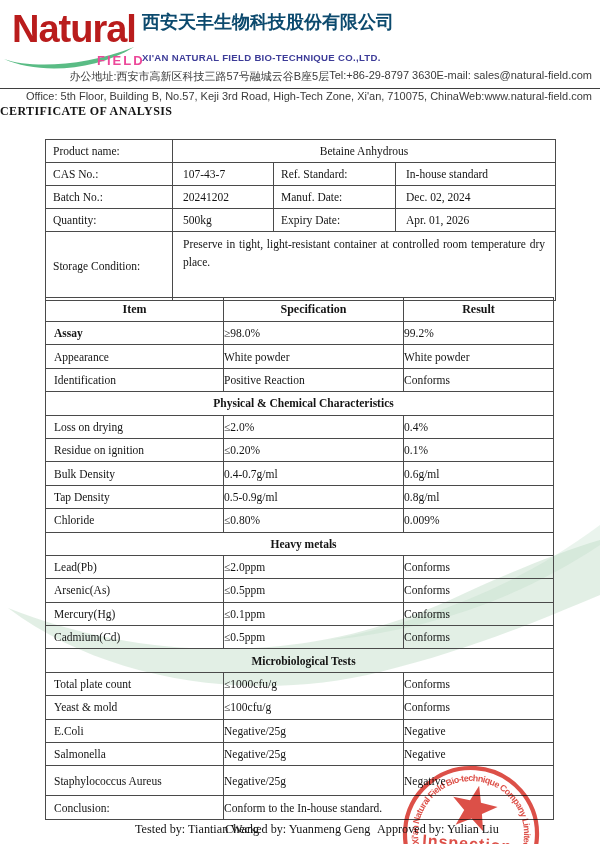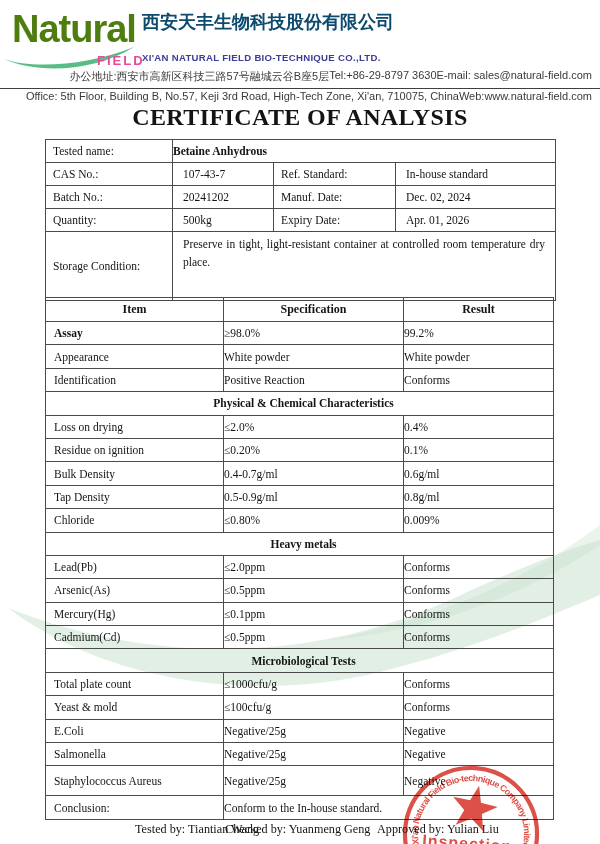--- a/index.html
+++ b/index.html
@@ -1,43 +1,43 @@
 <!DOCTYPE html>
 <html><head>
 <meta charset="utf-8">
 <style>
   html,body{margin:0;padding:0;background:#fff;}
   .page{position:relative;width:600px;height:844px;background:#ffffff;overflow:hidden;
         font-family:"Liberation Serif", serif;color:#141414;}
   
   .hdr{position:absolute;top:0;left:0;width:600px;height:90px;z-index:3;}
   .logo-word{position:absolute;top:8px;left:12px;font-family:"Liberation Sans",sans-serif;
-             font-weight:bold;font-size:38px;letter-spacing:-1px;color:#4d7c0f;}
+             font-weight:bold;font-size:38px;letter-spacing:-1px;color:#b91c1c;}
   .logo-swoosh{position:absolute;top:44px;left:2px;width:134px;height:30px;}
   .logo-field{position:absolute;top:53px;left:97px;font-family:"Liberation Sans",sans-serif;
               font-weight:bold;font-size:13px;letter-spacing:2px;color:#ec4899;}
   .co-block{position:absolute;left:142px;top:12px;width:450px;}
   .co-cn{font-family:"DejaVu Sans",sans-serif;font-weight:bold;font-size:18px;color:#0c4a6e;line-height:1.15;}
   .co-en{font-family:"Liberation Sans",sans-serif;font-weight:bold;font-size:9.6px;color:#3d3c98;
          letter-spacing:0.3px;margin-top:19px;}
   .contact{display:flex;justify-content:flex-end;font-family:"Liberation Sans",sans-serif;
            font-size:11px;color:#3a3a3a;margin-top:6px;white-space:nowrap;}
   .hdr-rule{position:absolute;top:88px;left:0;width:600px;border-top:1.6px solid #3f3f3f;}
   
-  .doc-title{position:absolute;top:104px;left:0;width:600px;text-align:center;z-index:2;
-             font-size:24px;font-weight:bold;letter-spacing:0.4px;}
+  .doc-title{position:absolute;top:104px;left:0;width:600px;z-index:2;
+             font-size:12px;font-weight:bold;letter-spacing:0.4px;}
   
   table{border-collapse:collapse;table-layout:fixed;background:transparent;}
   td,th{border:1px solid #4a4a4a;font-size:11.5px;font-weight:normal;overflow:hidden;
         padding:0;vertical-align:middle;}
   .info-table{position:absolute;left:45px;top:139px;width:510px;z-index:2;}
   .info-table td{height:22px;}
   .info-table .lbl{padding-left:7px;text-align:left;}
   .info-table .val{padding-left:10px;text-align:left;}
-  .info-table .prod{font-weight:bold;text-align:left;}
+  .info-table .prod{font-weight:normal;text-align:center;}
   .info-table .storage-cell{height:50px;}
   .info-table .storage-txt{text-align:justify;padding:4px 10px 14px 10px;line-height:1.55;vertical-align:top;}
   .spec-table{position:absolute;left:45px;top:297px;width:508px;z-index:2;}
   .spec-table th{height:23px;font-weight:bold;text-align:center;font-size:12px;}
   .spec-table td{height:22.4px;}
   .spec-table td.item{text-align:left;padding-left:8px;}
   .spec-table td.mid,.spec-table td.res{text-align:left;}
   .spec-table tr.tall td{height:29px;}
   .spec-table td.section{font-weight:bold;text-align:center;padding-left:8px;}
   .spec-table tr.concl td{height:23px;}
@@ -88,21 +88,21 @@
 
   <table class="info-table">
     <colgroup>
         <col style="width:127px">
         <col style="width:101px">
         <col style="width:122px">
         <col style="width:160px">
       </colgroup>
     <tbody>
         <tr>
-      <td class="lbl">Tested name:</td>
+      <td class="lbl">Product name:</td>
       <td class="prod" colspan="3">Betaine Anhydrous</td>
     </tr>
     <tr>
       <td class="lbl">CAS No.:</td>
       <td class="val">107-43-7</td>
       <td class="lbl">Ref. Standard:</td>
       <td class="val">In-house standard</td>
     </tr>
     <tr>
       <td class="lbl">Batch No.:</td>

